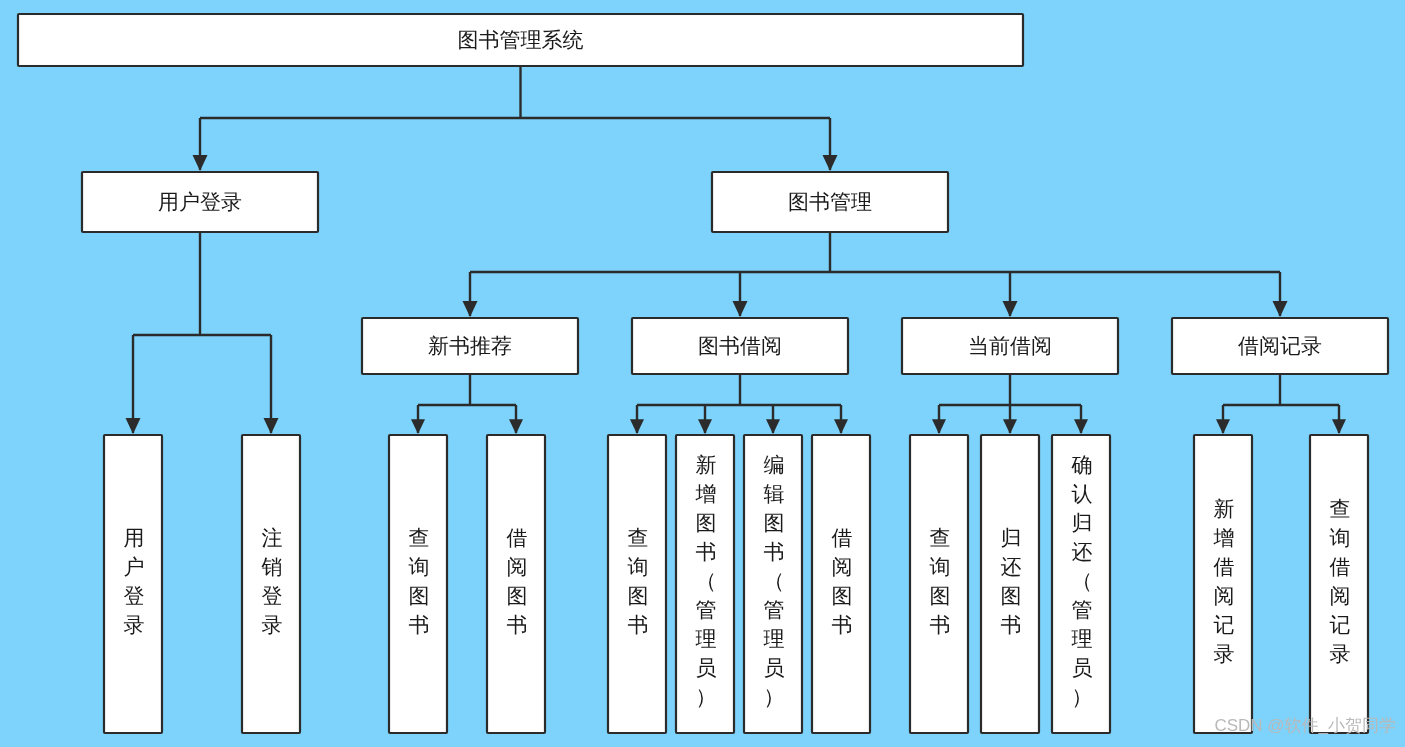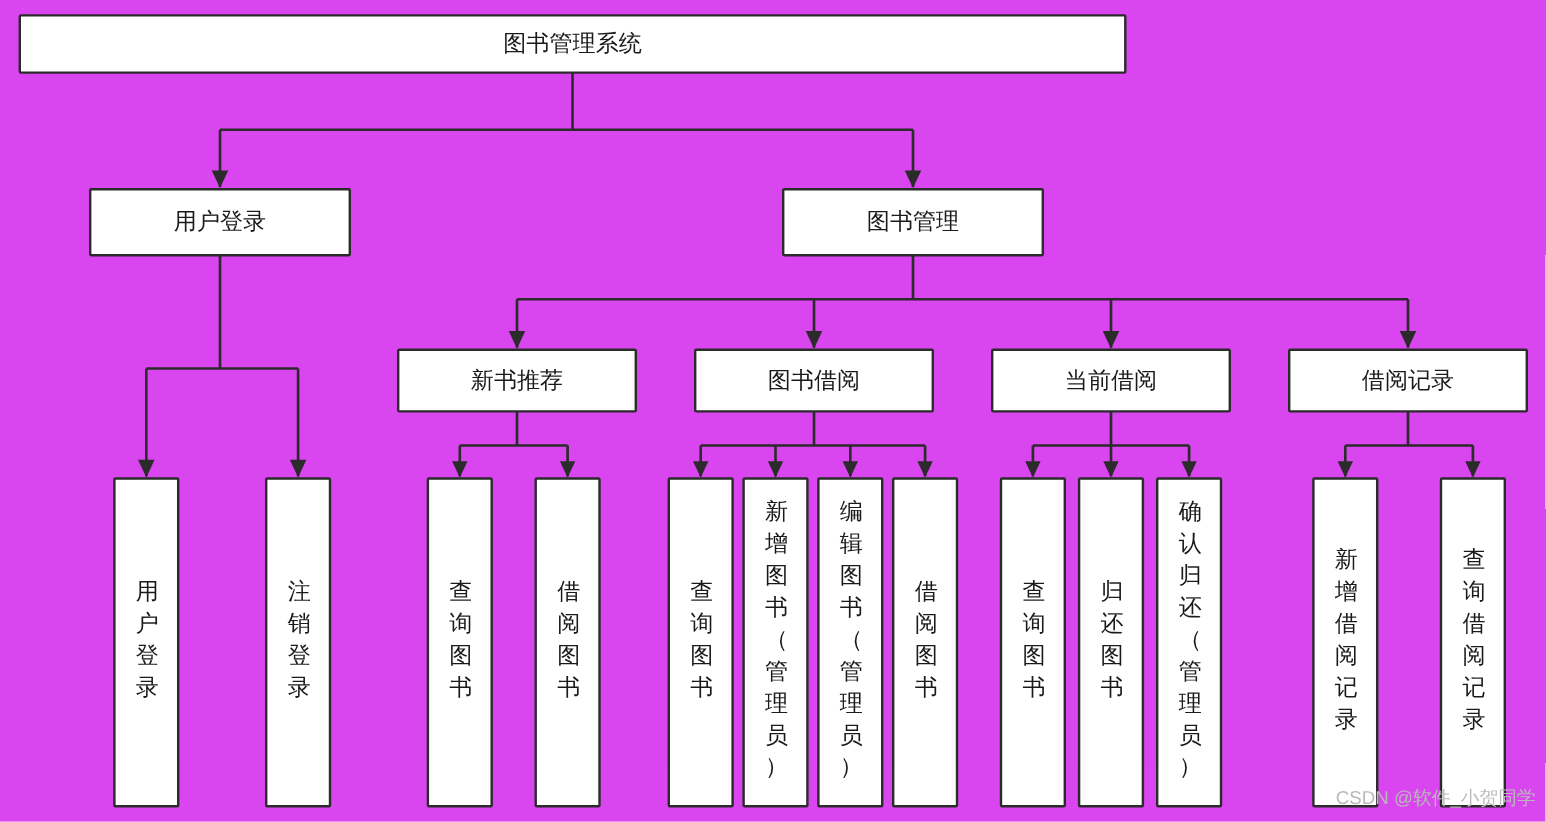--- a/index.html
+++ b/index.html
@@ -10,21 +10,21 @@
   body {
     width: 1405px;
     height: 747px;
     font-family: "Liberation Sans", "DejaVu Sans", sans-serif;
     overflow: hidden;
   }
   #diagram-root {
     position: relative;
     width: 1405px;
     height: 747px;
-    background: #d946ef;
+    background: #7dd3fc;
   }
   svg.diagram-canvas {
     position: absolute;
     left: 0;
     top: 0;
     width: 1405px;
     height: 747px;
     display: block;
   }
   .node-box {

